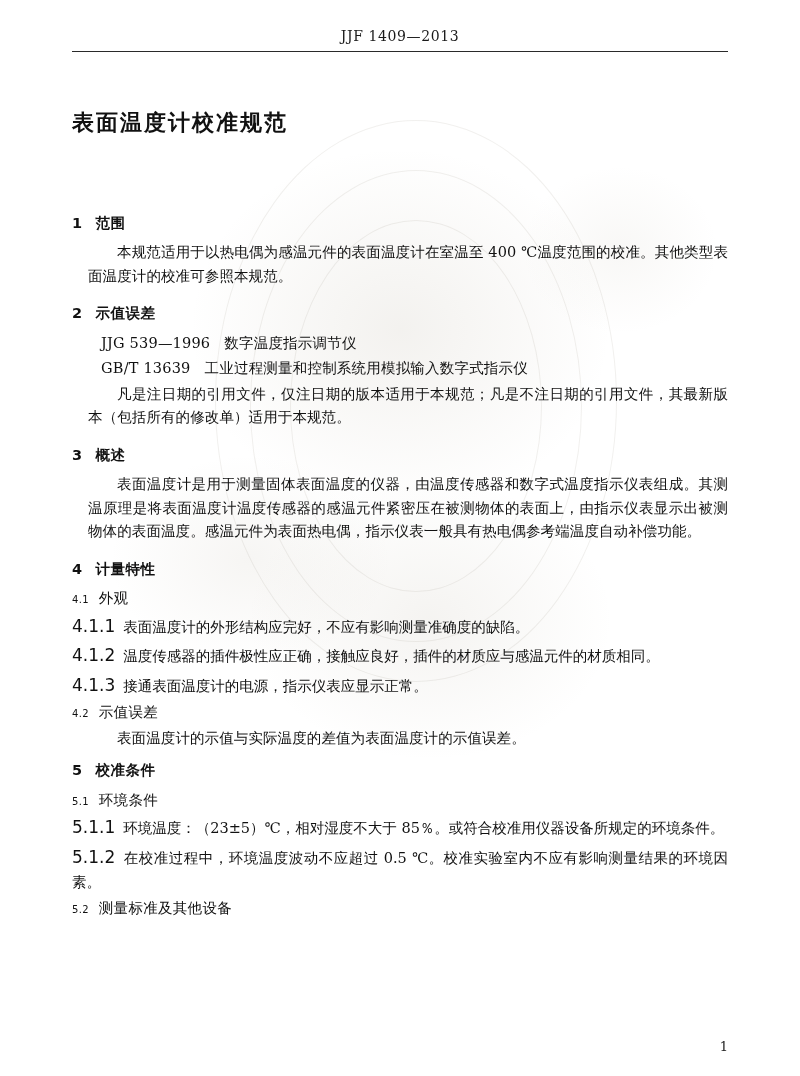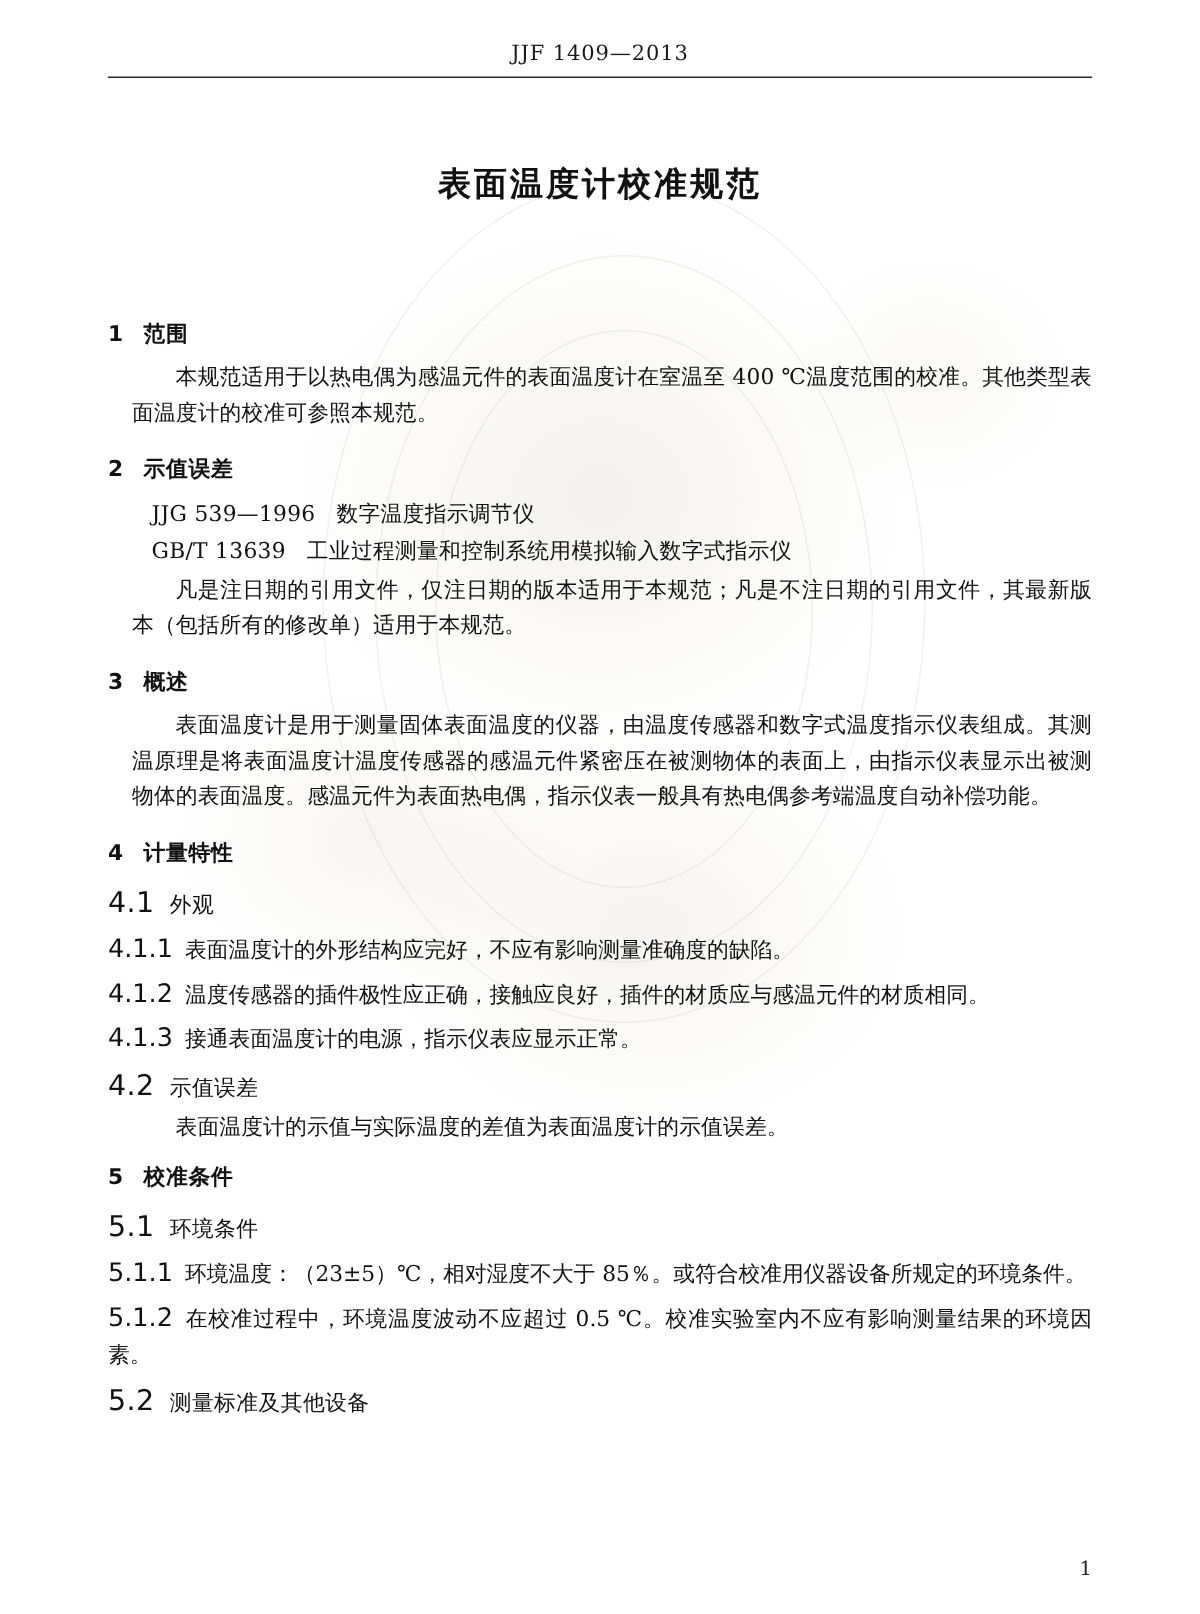--- a/index.html
+++ b/index.html
@@ -60,21 +60,21 @@
     color: #1a1a1a;
   }
   .header-rule {
     margin-top: 7px;
     border-top: 1.6px solid #2a2a2a;
     width: 100%;
   }
 
   
   .doc-title {
-    text-align: center;
+    text-align: left;
     font-size: 22px;
     font-weight: bold;
     letter-spacing: 2px;
     margin-top: 56px;
     color: #111;
     font-family: "DejaVu Sans", "Liberation Sans", sans-serif;
   }
 
   
   .content {
@@ -110,21 +110,21 @@
   }
   h3.subsection {
     font-size: 14.5px;
     font-weight: normal;
     margin: 0 0 2px 0;
     letter-spacing: 0.3px;
   }
   h3.subsection .num {
     margin-right: 10px;
     font-family: "DejaVu Sans", "Liberation Sans", sans-serif;
-    font-size: 19px;
+    font-size: 10px;
   }
   p.clause {
     margin: 0 0 2px 0;
     text-align: justify;
     text-justify: inter-ideograph;
   }
   p.clause .num {
     margin-right: 8px;
     font-family: "DejaVu Sans", "Liberation Sans", sans-serif;
     font-size: 17px;

